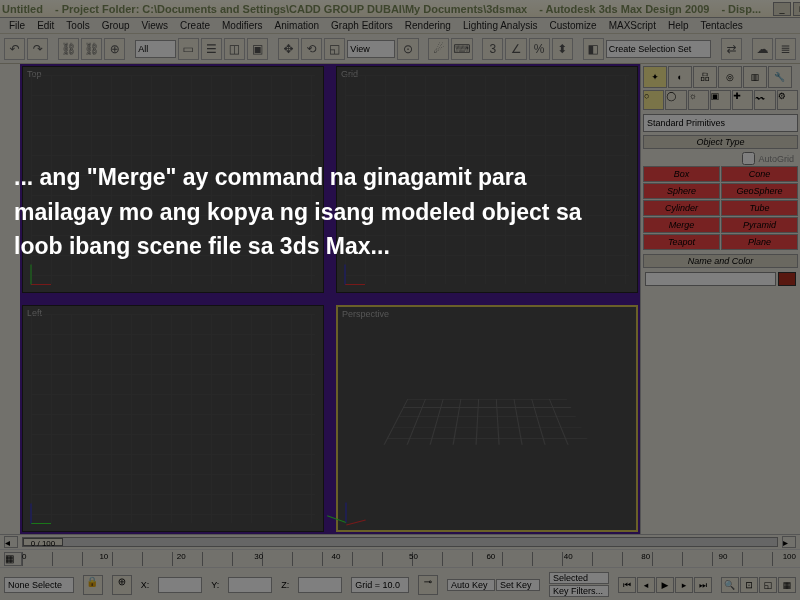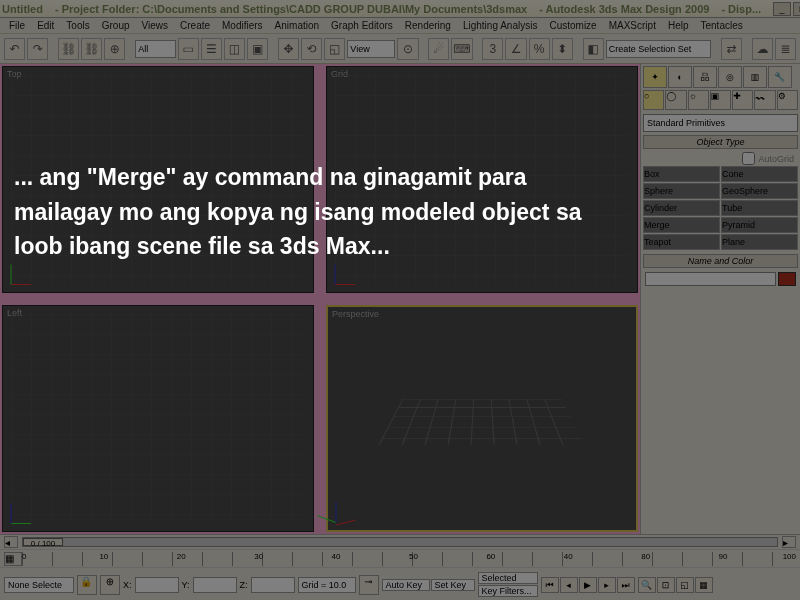--- a/index.html
+++ b/index.html
@@ -14,52 +14,52 @@
 
 .menubar { height: 16px; background: #e4e2d8; display: flex; align-items: center; gap: 2px; padding: 0 4px; border-bottom: 1px solid #c8c4b0; }
 .menubar span { font-size: 10px; padding: 1px 5px; color: #222; }
 
 .toolbar { height: 30px; background: #e4e2d8; display: flex; align-items: center; gap: 2px; padding: 2px 4px; border-bottom: 1px solid #b8b4a0; }
 .tbtn { width: 22px; height: 22px; border: 1px solid #aaa; background: #e8e4d4; display: flex; align-items: center; justify-content: center; font-size: 12px; color: #555; }
 .tsep { width: 6px; }
 .tdrop { height: 18px; border: 1px solid #999; background: #fff; font-size: 9px; padding: 0 2px; display: flex; align-items: center; }
 
 .main { display: flex; height: 470px; }
-.viewports { flex: 1; display: grid; grid-template-columns: 1fr 1fr; grid-template-rows: 1fr 1fr; gap: 12px; padding: 2px; background: #f9a8d4; }
+.viewports { flex: 1; display: grid; grid-template-columns: 1fr 1fr; grid-template-rows: 1fr 1fr; gap: 12px; padding: 2px; background: #4c1d95; margin-left: 20px; }
 .vp { background: #4a4a4a; border: 1px solid #222; position: relative; }
 .vp.active { border: 2px solid #d4c050; }
 .vp-label { position: absolute; top: 2px; left: 4px; color: #aaa; font-size: 9px; }
 .vp-grid { position: absolute; inset: 8px; background-image: linear-gradient(#555 1px, transparent 1px), linear-gradient(90deg, #555 1px, transparent 1px); background-size: 20px 20px; opacity: 0.6; }
 .vp-axis { position: absolute; bottom: 8px; left: 8px; }
 .vp-axis .ax { width: 20px; height: 1px; position: absolute; }
 .persp-grid { position: absolute; left: 50%; top: 50%; width: 180px; height: 90px; transform: translate(-50%,-50%) perspective(300px) rotateX(60deg); background-image: linear-gradient(#777 1px, transparent 1px), linear-gradient(90deg, #777 1px, transparent 1px); background-size: 20px 20px; opacity: 0.7; }
 
 .cmdpanel { width: 160px; background: #e4e2d8; border-left: 1px solid #aaa; padding: 2px; font-size: 9px; }
 .cp-tabs { display: flex; gap: 1px; margin-bottom: 2px; }
 .cp-tab { width: 24px; height: 22px; border: 1px solid #999; background: #e8e4d4; display: flex; align-items: center; justify-content: center; }
 .cp-tab.active { background: #f4e890; }
 .cp-sub { display: flex; gap: 1px; margin-bottom: 4px; }
 .cp-sub .s { width: 22px; height: 20px; border: 1px solid #999; background: #e8e4d4; }
 .cp-sub .s.on { background: #f4e890; }
 .cp-drop { width: 100%; height: 18px; border: 1px solid #888; background: #fff; padding: 1px 3px; margin-bottom: 3px; display: flex; align-items: center; }
 .rollout-hdr { background: #d4d0c0; border: 1px solid #999; padding: 1px 4px; text-align: center; margin-bottom: 2px; font-size: 9px; font-style: italic; }
 .objgrid { display: grid; grid-template-columns: 1fr 1fr; gap: 1px; margin-bottom: 4px; }
-.objbtn { height: 16px; border: 1px solid #999; background: #737373; font-size: 9px; line-height: 14px; }
+.objbtn { height: 16px; border: 1px solid #999; background: #ef4444; font-size: 9px; text-align: center; line-height: 14px; font-style: italic; }
 .autogrid { display: flex; align-items: center; gap: 3px; padding: 1px 4px; font-size: 9px; color: #888; justify-content: flex-end; }
 .ncolor { display: flex; align-items: center; gap: 2px; padding: 2px; }
 .ncolor input { flex: 1; height: 14px; border: 1px solid #888; font-size: 9px; }
 .swatch { width: 18px; height: 14px; background: #b03020; border: 1px solid #333; }
 
 .bottom { height: 66px; background: #e4e2d8; border-top: 1px solid #aaa; }
 .timeslider { height: 14px; display: flex; align-items: center; padding: 0 4px; gap: 4px; }
 .tsbar { flex: 1; height: 10px; background: #ccc; border: 1px solid #888; position: relative; }
 .tsthumb { position: absolute; left: 0; width: 40px; height: 8px; background: #e8e4d4; border: 1px solid #666; font-size: 8px; text-align: center; }
 .trackbar { height: 18px; display: flex; align-items: center; padding: 0 4px; border-top: 1px solid #ccc; }
 .tbscale { flex: 1; height: 14px; background-image: linear-gradient(90deg, #888 1px, transparent 1px); background-size: 30px 100%; position: relative; font-size: 8px; }
-.status { height: 34px; display: flex; align-items: center; gap: 3px; padding: 2px 4px; border-top: 1px solid #ccc; }
+.status { height: 34px; display: flex; align-items: center; gap: 9px; padding: 2px 4px; border-top: 1px solid #ccc; }
 .status .field { height: 16px; border: 1px solid #999; background: #fff; font-size: 9px; padding: 0 3px; display: flex; align-items: center; }
 .status .btn { width: 20px; height: 20px; border: 1px solid #999; background: #e8e4d4; font-size: 10px; text-align: center; }
 .status .lbl { font-size: 9px; }
 .playback { display: flex; gap: 1px; }
 .pb { width: 18px; height: 16px; border: 1px solid #999; background: #e8e4d4; font-size: 9px; text-align: center; line-height: 14px; }
 
 .overlay-text { position: absolute; top: 160px; left: 14px; right: 170px; z-index: 10; color: #fff; font-family: Arial, sans-serif; font-size: 23px; font-weight: bold; line-height: 1.5; }
 </style>
 </head>
 <body>

